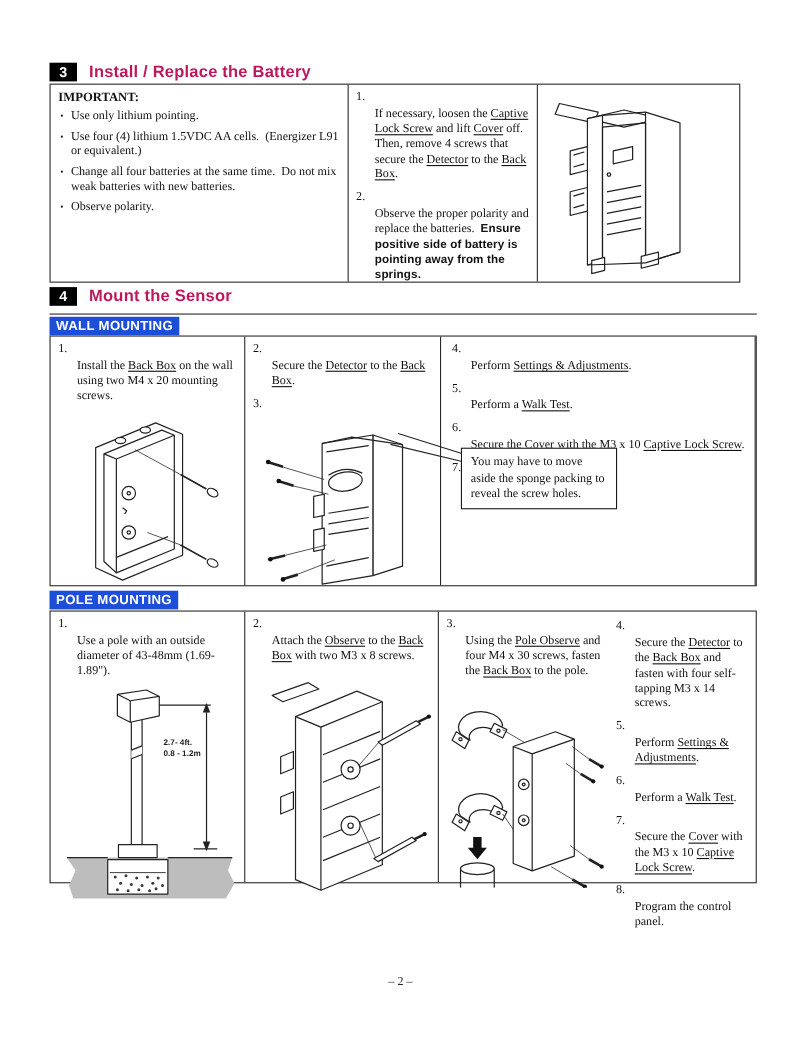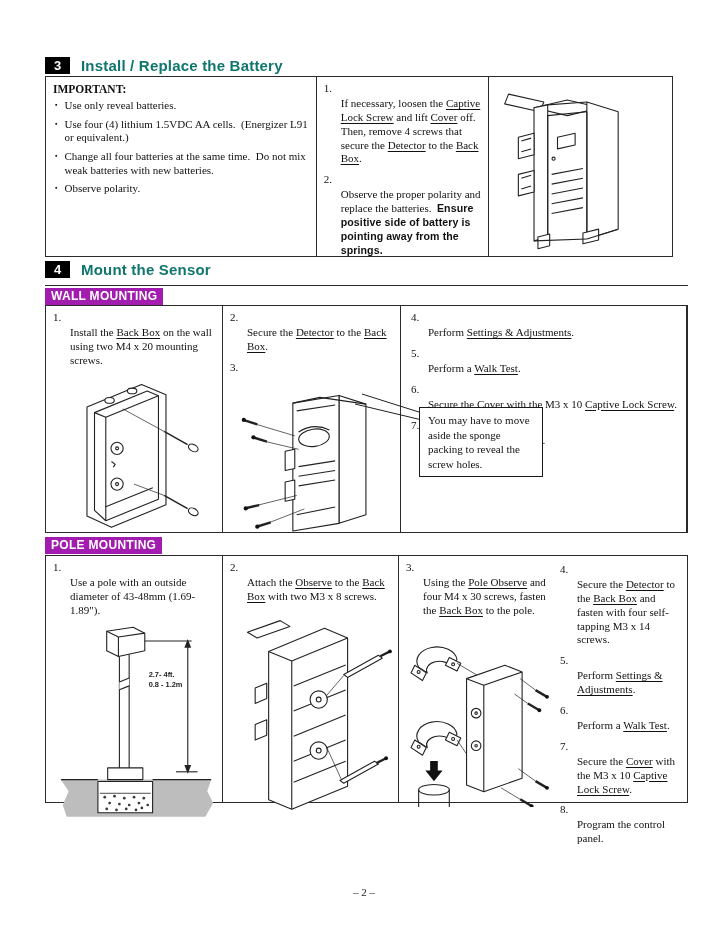--- a/index.html
+++ b/index.html
@@ -1,38 +1,38 @@
 <!DOCTYPE html>
 <html><head>
 <meta charset="utf-8">
 <style>
   html,body{margin:0;padding:0;background:#e8e8e8;}
   .page{position:relative;width:728px;height:943px;background:#ffffff;margin:0 auto;
         font-family:"Liberation Serif",serif;color:#111;overflow:hidden;}
   .sec-head{position:absolute;display:flex;align-items:center;gap:11px;}
   .badge{background:#000;color:#fff;font:bold 13px/17px "Liberation Sans",sans-serif;
          width:25px;height:17px;text-align:center;}
-  .sec-title{font:bold 15px "Liberation Sans",sans-serif;letter-spacing:.2px;color:#0f766e;}
+  .sec-title{font:bold 15px "Liberation Sans",sans-serif;letter-spacing:.2px;color:#be185d;}
   .tbl{position:absolute;border:1px solid #2a2a2a;display:flex;background:#fff;box-sizing:border-box;}
   .cell{border-right:1px solid #2a2a2a;box-sizing:border-box;position:relative;}
   .cell:last-child{border-right:none;}
   .pad{padding:5px 7px 0 7px;}
   .imp-head{font-weight:bold;font-size:11.5px;margin:1px 0 4px;}
   .bullet{display:flex;gap:7px;font-size:11px;line-height:1.24;margin:0 0 5px 2px;}
   .bullet .b{font-size:7px;line-height:13px;}
   .step{display:flex;gap:4px;font-size:11px;line-height:1.26;margin-bottom:7px;}
   .step .n{min-width:13px;}
   .step .t{flex:1;margin-top:15px;}
   .bs{font-family:"Liberation Sans",sans-serif;font-size:10.6px;letter-spacing:.1px;text-align:right;}
   u{text-underline-offset:1.5px;}
   .rule{position:absolute;border-top:1px solid #2a2a2a;}
-  .mount-label{position:absolute;background:#a21caf;color:#fff;
+  .mount-label{position:absolute;background:#1d4ed8;color:#fff;
                font:bold 12px/14px "Liberation Sans",sans-serif;padding:1px 6px 2px;letter-spacing:.3px;}
   .callout{position:absolute;border:1px solid #1a1a1a;background:#fff;padding:5px 8px;
-           font-size:11px;line-height:1.32;z-index:3;width:124px;box-sizing:border-box;}
+           font-size:11px;line-height:1.32;z-index:3;width:142px;box-sizing:border-box;}
   .overlay{position:absolute;left:0;top:0;z-index:2;pointer-events:none;}
   .art{display:block;margin:2px auto 0;}
   .pagenum{position:absolute;left:0;top:886px;width:100%;text-align:center;font-size:11px;color:#222;}
   .subcols{display:flex;width:100%;height:100%;}
   .sub3{width:154px;box-sizing:border-box;}
   .sub4{flex:1;box-sizing:border-box;}
   line,path,polygon,polyline,rect,circle,ellipse{vector-effect:non-scaling-stroke;}
 </style>
 </head>
 <body>
@@ -43,21 +43,21 @@
     <span class="badge">3</span>
     <span class="sec-title">Install / Replace the Battery</span>
   </div>
 
   <div class="tbl" style="left:45px;top:76px;width:628px;height:181px;">
 
     <div class="cell pad" style="width:280px;">
       <div class="imp-head">IMPORTANT:</div>
       <div class="bullet">
         <span class="b">▪</span>
-        <span>Use only reveal batteries.</span>
+        <span>Use only lithium pointing.</span>
       </div>
       <div class="bullet">
         <span class="b">▪</span>
         <span>Use four (4) lithium 1.5VDC AA cells.&nbsp; (Energizer L91 or equivalent.)</span>
       </div>
       <div class="bullet">
         <span class="b">▪</span>
         <span>Change all four batteries at the same time.&nbsp; Do not mix weak batteries with new batteries.</span>
       </div>
       <div class="bullet">

